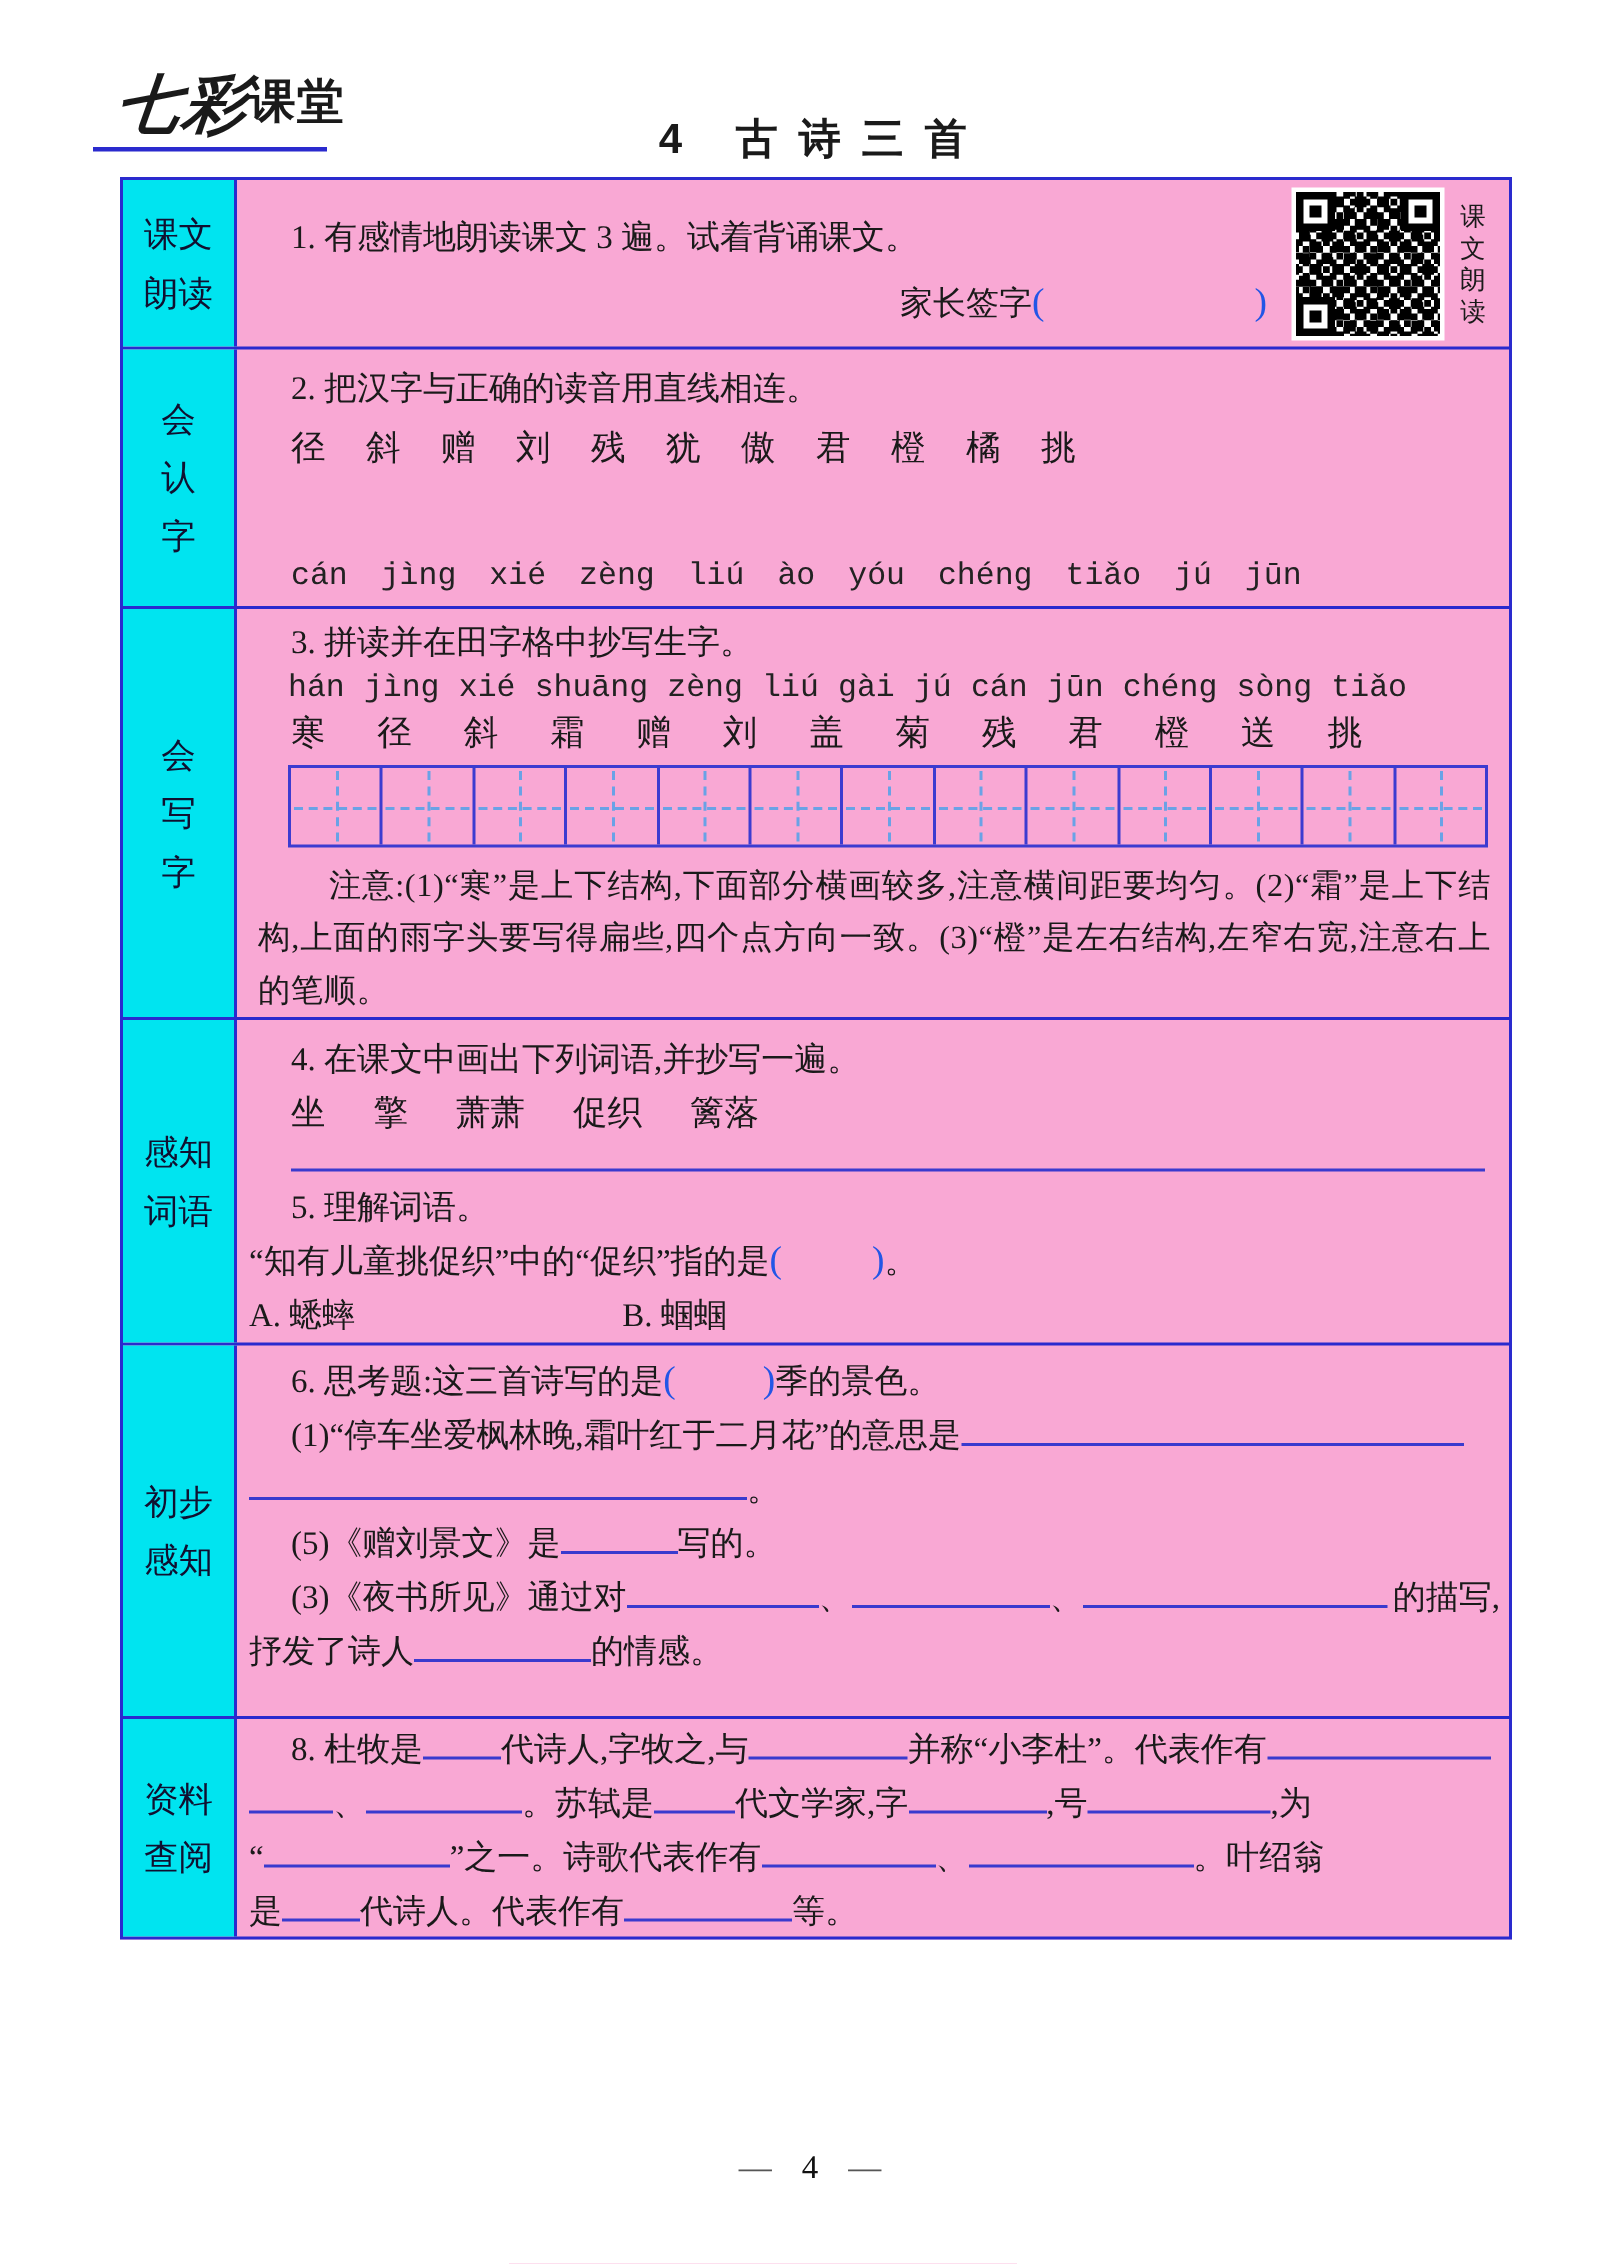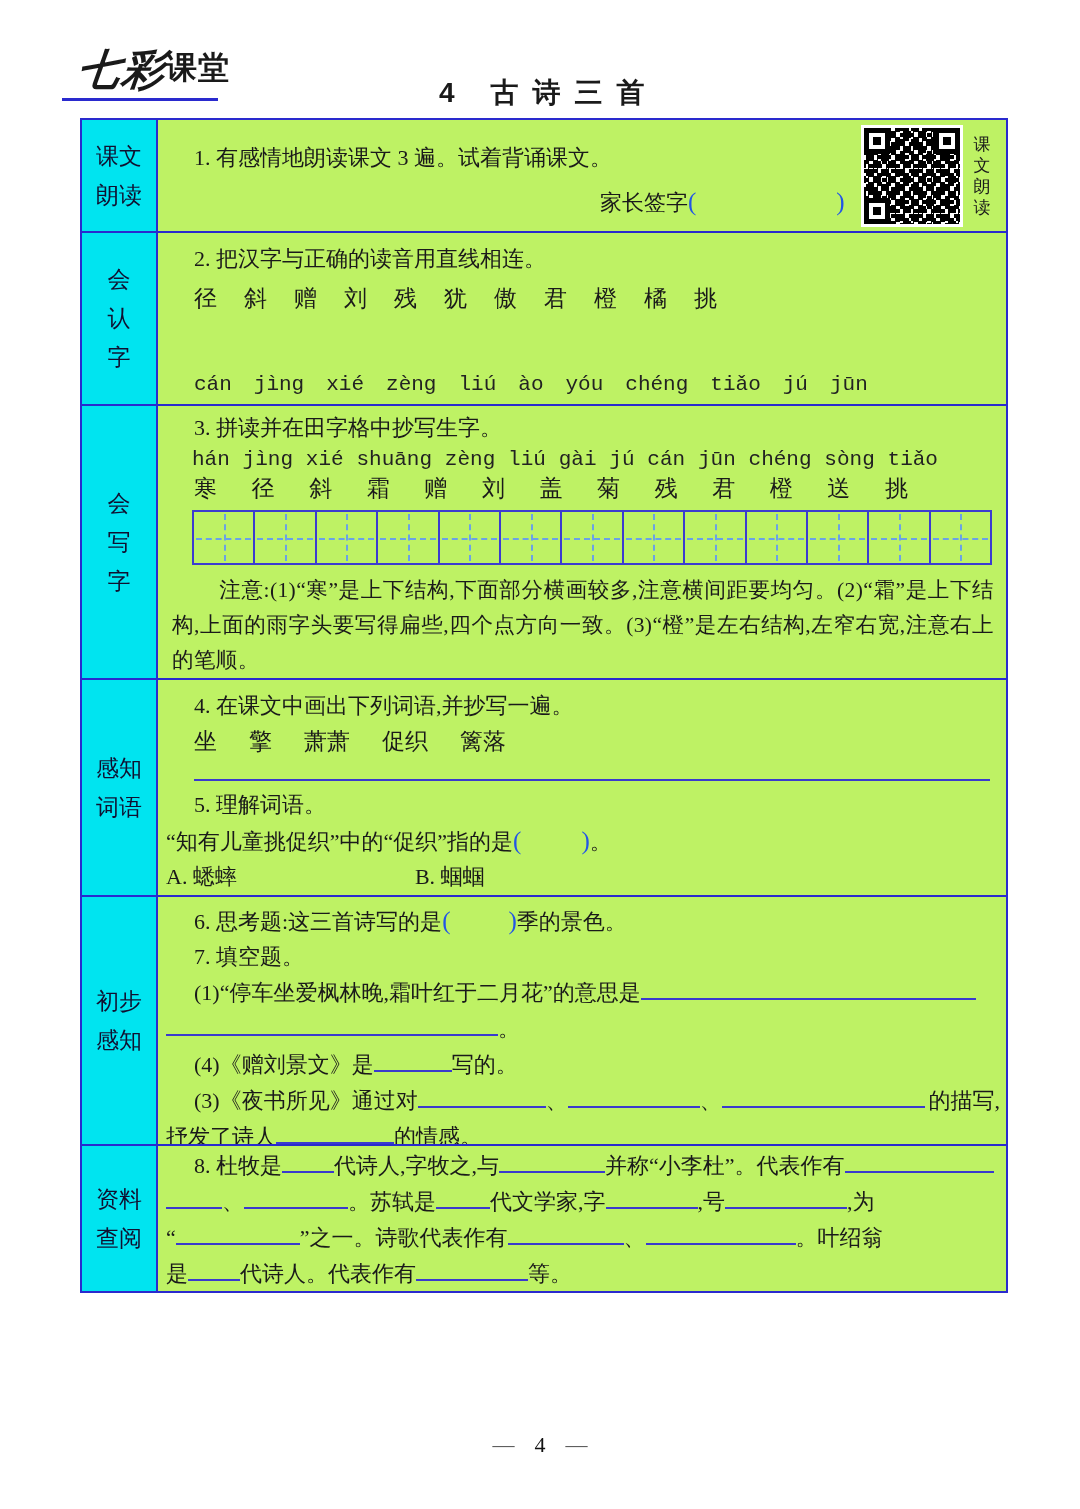--- a/index.html
+++ b/index.html
@@ -16,21 +16,21 @@
   .page{position:relative;width:1080px;height:1509px;background:#ffffff;overflow:hidden;}
 
   
   .logo{position:absolute;left:78px;top:42px;white-space:nowrap;}
   .logo .script{font-family:"DejaVu Serif",serif;font-style:italic;font-weight:bold;font-size:42px;letter-spacing:2px;display:inline-block;transform:skewX(-6deg);}
   .logo .block{font-family:"Liberation Sans","DejaVu Sans",sans-serif;font-weight:bold;font-size:31px;letter-spacing:1px;vertical-align:6px;}
   .logo-underline{position:absolute;left:-16px;top:56px;width:156px;height:0;border-bottom:3px solid var(--border);}
   .title{position:absolute;left:50%;top:74px;transform:translateX(-46%);font-family:"Liberation Sans","DejaVu Sans",sans-serif;font-weight:bold;font-size:28px;letter-spacing:14px;white-space:nowrap;}
 
   
-  .sheet{position:absolute;left:80px;top:118px;width:928px;border:2px solid var(--border);background:#bef264;}
+  .sheet{position:absolute;left:80px;top:118px;width:928px;border:2px solid var(--border);background:#f9a8d4;}
   .row{display:flex;}
   .row + .row{border-top:2px solid var(--border);}
   .label-cell{flex:none;width:76px;background:var(--cyan);border-right:2px solid var(--border);display:flex;align-items:center;justify-content:center;text-align:center;font-size:23px;line-height:39px;color:#101030;white-space:pre-line;}
   .content-cell{flex:1;position:relative;overflow:hidden;display:flex;flex-direction:column;}
 
   .line{display:flex;align-items:baseline;height:36px;line-height:36px;font-size:22px;white-space:nowrap;}
   .ind{padding-left:36px;}
   .flush{padding-left:8px;}
   .blank{display:inline-block;height:18px;border-bottom:2px solid var(--line);}
   .blank-grow{flex:1;height:18px;border-bottom:2px solid var(--line);margin-right:16px;}
@@ -228,31 +228,30 @@
       <div class="label-cell">初步
 感知</div>
       <div class="content-cell" style="padding-top:6px;">
         <div class="line ind">
           <span>6. 思考题:这三首诗写的是</span>
             <span class="paren">(</span>
             <span class="gap" style="width:58px;"></span>
             <span class="paren">)</span>
             <span>季的景色。</span>
         </div>
-        <div class="line ind">7. 填空题。</div>
         <div class="line ind" style="padding-right:30px;">
           <span>(1)“停车坐爱枫林晚,霜叶红于二月花”的意思是</span>
             <span class="blank-grow" style="margin-right:0;"></span>
         </div>
         <div class="line flush">
           <span class="blank" style="width:332px;"></span>
             <span>。</span>
         </div>
         <div class="line ind">
-          <span>(4)《赠刘景文》是</span>
+          <span>(5)《赠刘景文》是</span>
             <span class="blank" style="width:78px;"></span>
             <span>写的。</span>
         </div>
         <div class="line ind" style="padding-right:6px;">
           <span>(3)《夜书所见》通过对</span>
             <span class="blank" style="width:128px;"></span>
             <span>、</span>
             <span class="blank" style="width:132px;"></span>
             <span>、</span>
             <span class="blank-grow" style="margin-right:4px;"></span>

